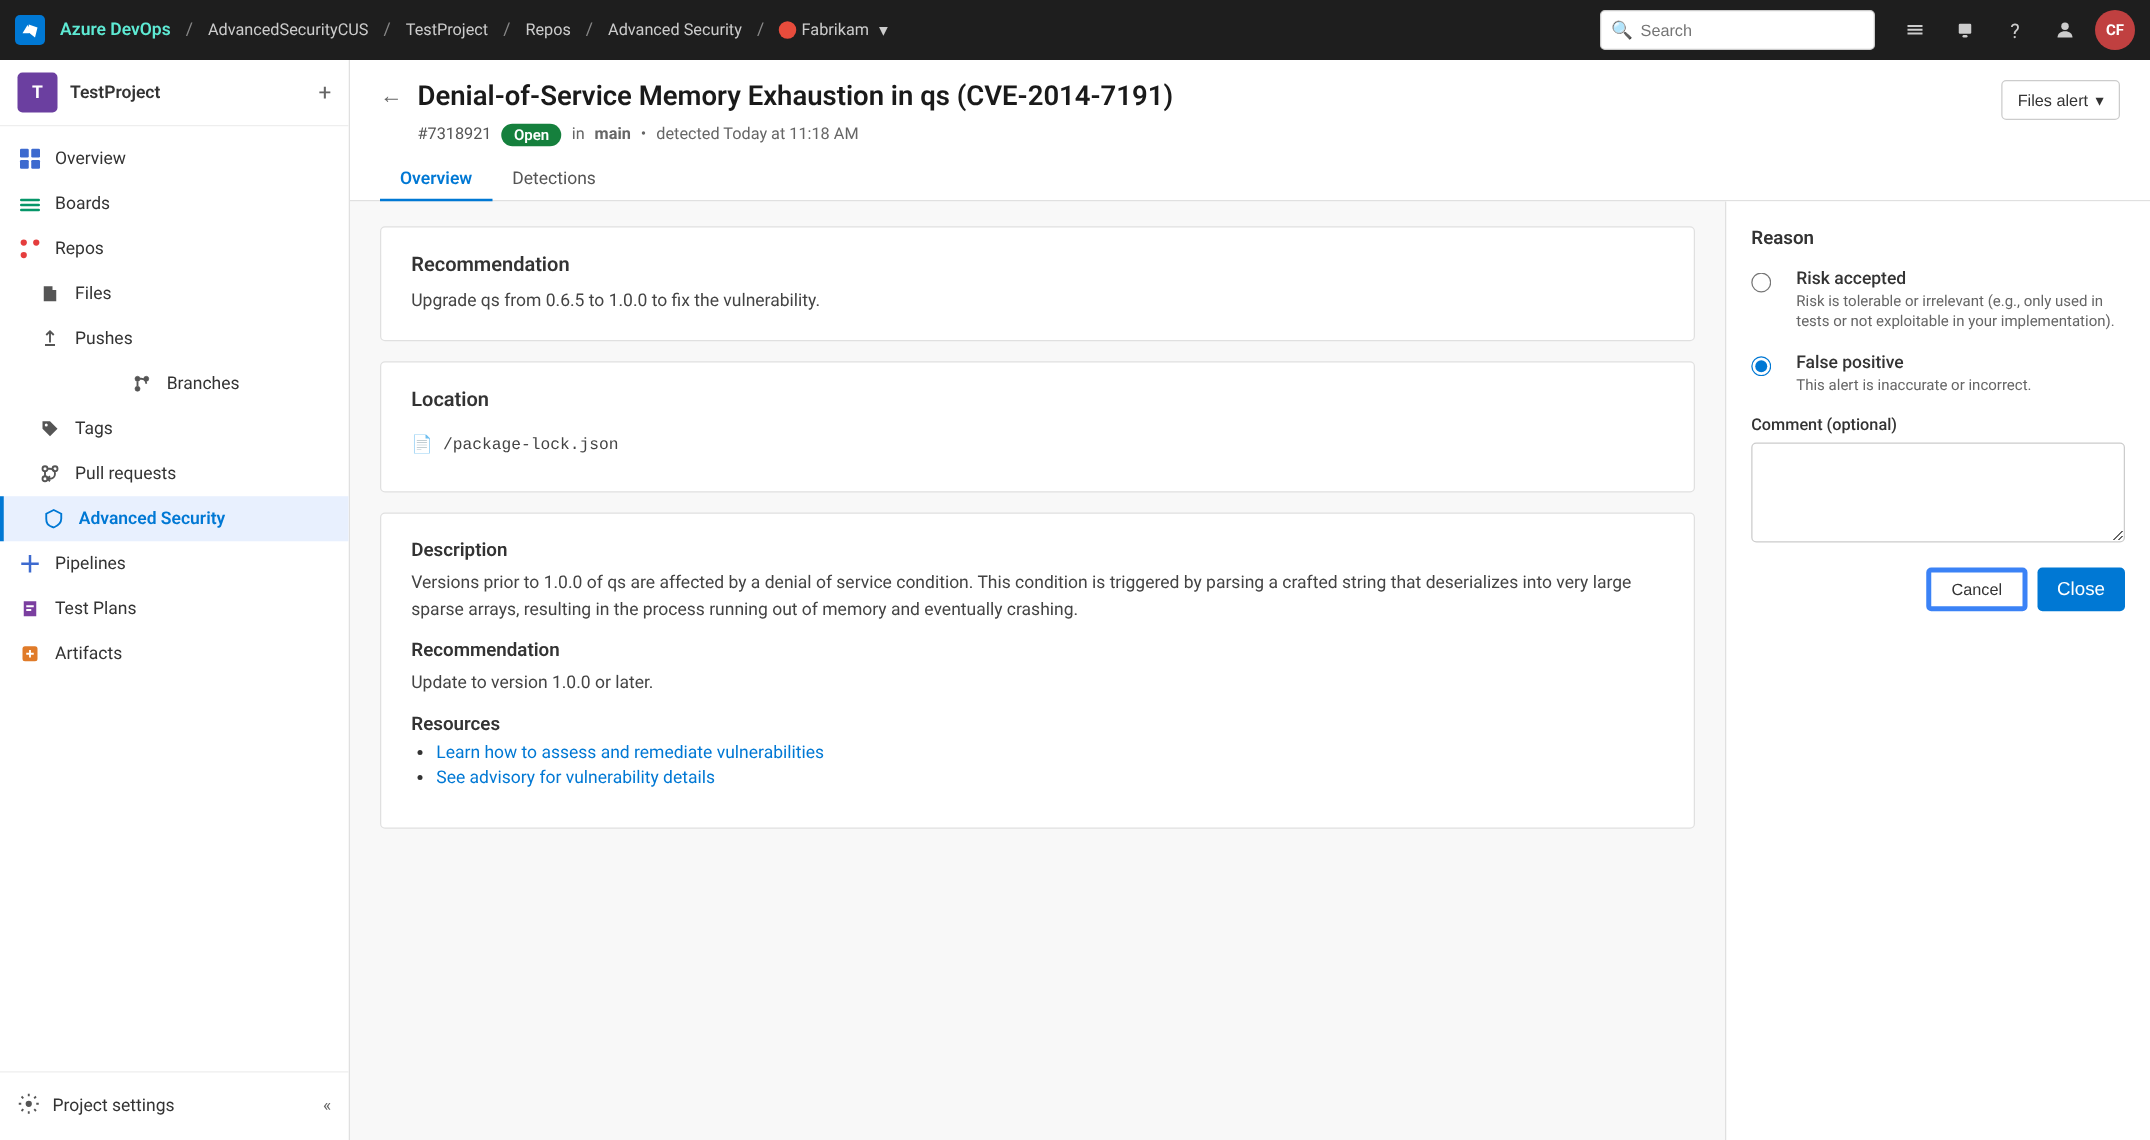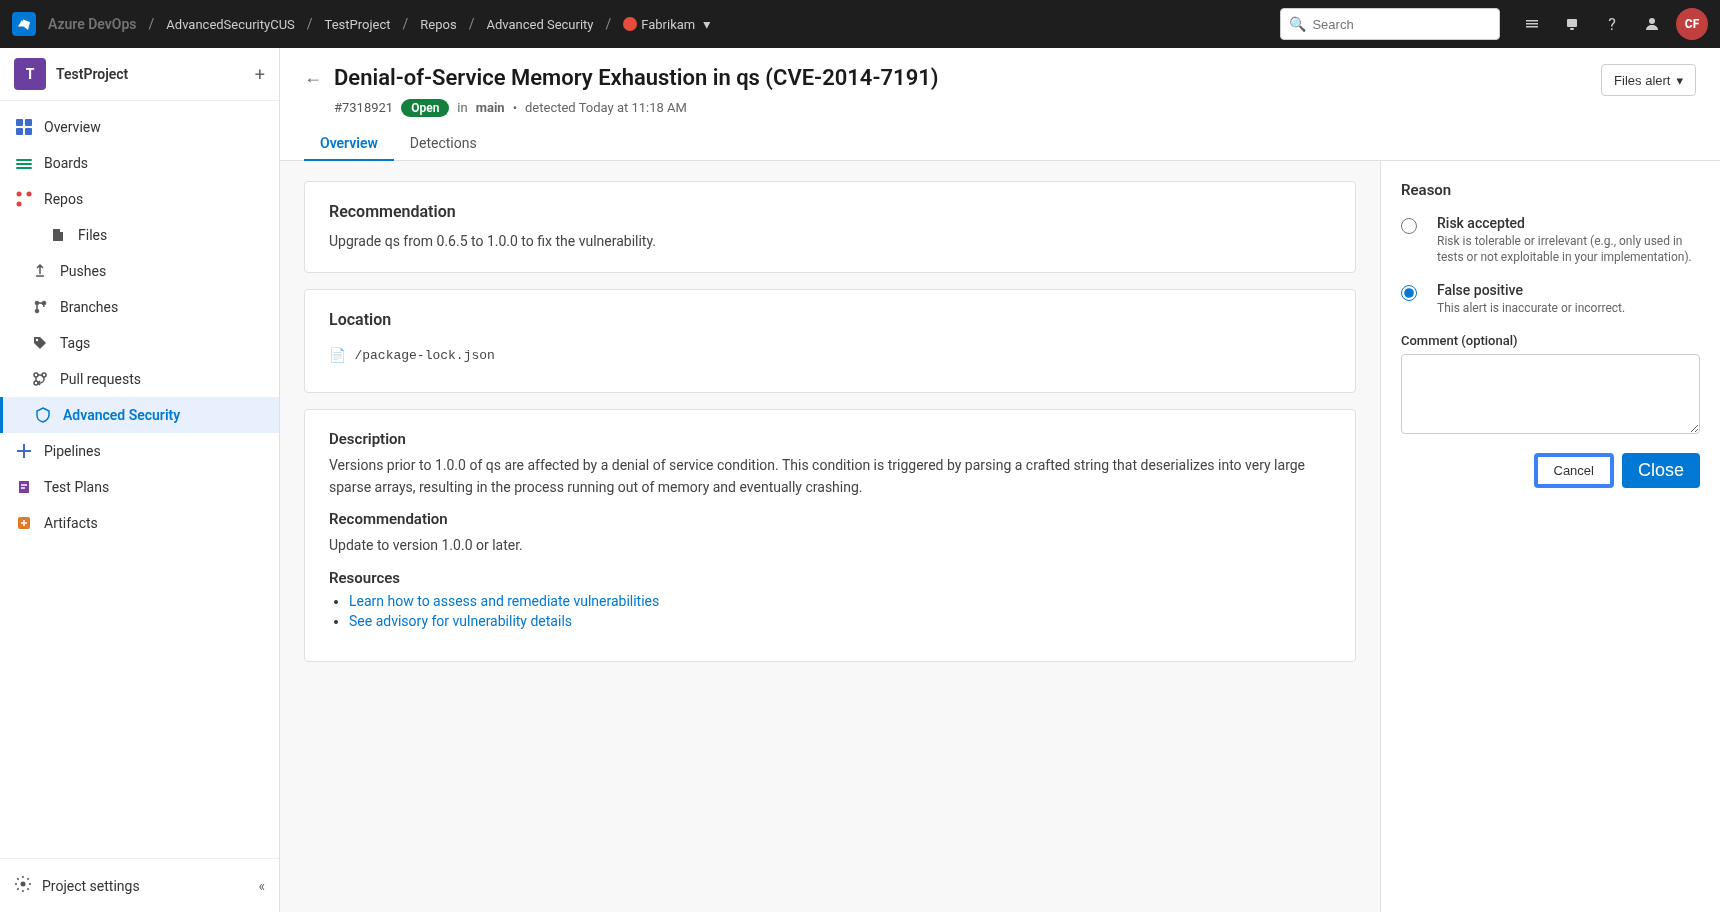--- a/index.html
+++ b/index.html
@@ -19,21 +19,21 @@
     }
     .topnav-logo {
       width: 24px; height: 24px;
       background: #0078d4;
       border-radius: 4px;
       display: flex; align-items: center; justify-content: center;
       margin-right: 4px;
       flex-shrink: 0;
     }
     .topnav-logo svg { width: 16px; height: 16px; }
-    .topnav-brand { color: #737373; font-size: 14px; font-weight: 600; white-space: nowrap; }
+    .topnav-brand { color: #5eead4; font-size: 14px; font-weight: 600; white-space: nowrap; }
     .topnav-sep { color: #888; margin: 0 4px; }
     .topnav-crumb { color: #ccc; font-size: 13px; cursor: pointer; white-space: nowrap; }
     .topnav-spacer { flex: 1; }
     .topnav-search {
       background: #fff;
       border: 1px solid #ccc;
       border-radius: 4px;
       display: flex;
       align-items: center;
       padding: 0 8px;
@@ -189,21 +189,21 @@
       width: 100%; height: 80px; border: 1px solid #ccc; border-radius: 4px;
       padding: 8px; font-size: 13px; resize: vertical; outline: none;
     }
     .panel-actions { display: flex; gap: 8px; justify-content: flex-end; margin-top: 16px; }
     .btn-cancel {
       background: #fff; border: 4px solid #3b82f6; border-radius: 4px;
       padding: 6px 16px; cursor: pointer; font-size: 13px; color: #333;
     }
     .btn-close-alert {
       background: #0078d4; border: none; border-radius: 4px;
-      padding: 6px 16px; cursor: pointer; font-size: 18px; color: #fff;
+      padding: 6px 16px; cursor: pointer; font-size: 15px; color: #fff;
     }
 
     
     ::-webkit-scrollbar { width: 6px; }
     ::-webkit-scrollbar-track { background: #f0f0f0; }
     ::-webkit-scrollbar-thumb { background: #ccc; border-radius: 3px; }
 
     
     .icon-overview { color: #3d6acf; }
     .icon-boards { color: #059669; }
@@ -314,40 +314,40 @@
           <svg width="18" height="18" viewBox="0 0 18 18" fill="currentColor">
               <circle cx="4" cy="4" r="2.5"></circle>
               <circle cx="14" cy="4" r="2.5"></circle>
               <circle cx="4" cy="14" r="2.5"></circle>
               <path d="M6.5 4h5M4 6.5v5"></path>
             </svg>
         </span>
         <span>Repos</span>
       </div>
 
-      <div class="sidebar-item" style="padding-left: 48px;">
+      <div class="sidebar-item" style="padding-left: 30px;">
         <span class="item-icon icon-files">
           <svg width="16" height="16" viewBox="0 0 16 16" fill="currentColor">
               <path d="M3 2h7l3 3v9H3V2zm7 0v3h3"></path>
             </svg>
         </span>
         <span>Files</span>
       </div>
 
 
       <div class="sidebar-item" style="padding-left: 30px;">
         <span class="item-icon icon-pushes">
           <svg width="16" height="16" viewBox="0 0 16 16" fill="currentColor">
               <path d="M8 2v9M5 5l3-3 3 3M4 13h8" stroke="currentColor" stroke-width="1.5" fill="none"></path>
             </svg>
         </span>
         <span>Pushes</span>
       </div>
 
-      <div class="sidebar-item" style="padding-left: 30px;">
+      <div class="sidebar-item" style="padding-left: 30px; justify-content: center;">
         <span class="item-icon icon-branches">
           <svg width="16" height="16" viewBox="0 0 16 16" fill="currentColor" stroke="currentColor" stroke-width="0.5">
               <circle cx="5" cy="4" r="2"></circle>
               <circle cx="5" cy="12" r="2"></circle>
               <circle cx="12" cy="4" r="2"></circle>
               <path d="M5 6v4M7 4h1a4 4 0 014 4" fill="none" stroke="currentColor" stroke-width="1.5"></path>
             </svg>
         </span>
         <span>Branches</span>
       </div>

